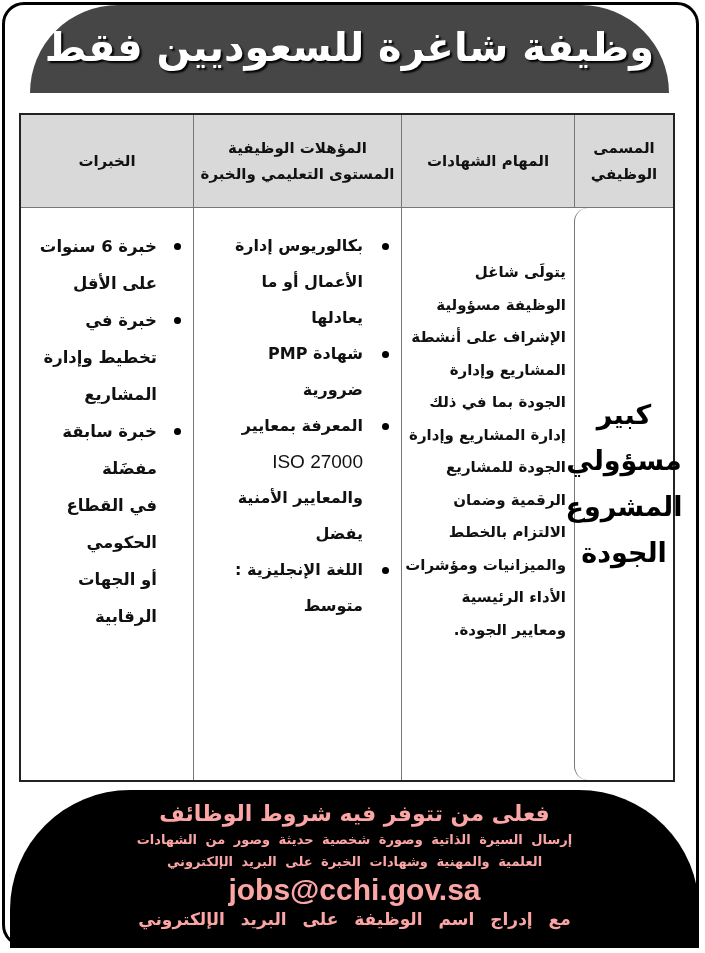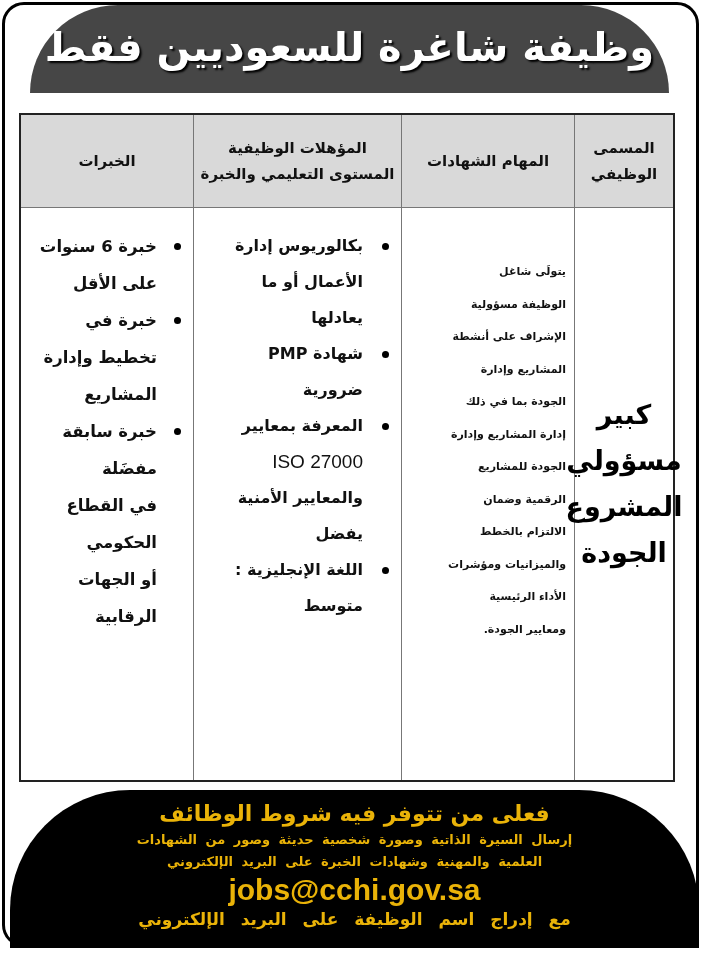--- a/index.html
+++ b/index.html
@@ -84,33 +84,34 @@
     .body-cell {
       font-weight: bold;
       color: #111;
       font-size: 14px;
     }
     .title-cell {
       display: flex;
       align-items: center;
       justify-content: center;
       text-align: center;
+      border-radius: 14px;
     }
     .title-cell .job-title {
       font-size: 27px;
       line-height: 46px;
       font-weight: bold;
       color: #000;
       margin-top: -20px;
     }
     .title-cell .job-title span { display: block; }
     .tasks-cell {
       padding: 48px 8px 0 10px;
       text-align: right;
-      font-size: 11px;
+      font-size: 15px;
       line-height: 32.5px;
     }
     .tasks-cell span { display: block; white-space: nowrap; }
     .list-cell {
       padding-top: 20px;
     }
     .bullet-item {
       position: relative;
       padding-right: 38px;
       font-size: 16px;
@@ -138,21 +139,21 @@
       padding-right: 36px;
     }
     .bottom-banner {
       position: absolute;
       left: 10px;
       top: 790px;
       width: 689px;
       height: 158px;
       background: #000;
       border-radius: 120px 120px 0 0;
-      color: #eab308;
+      color: #fca5a5;
       text-align: center;
       direction: rtl;
     }
     .bottom-banner .cta {
       font-weight: bold;
       font-size: 22px;
       margin-top: 9px;
       line-height: 30px;
     }
     .bottom-banner .instr {

